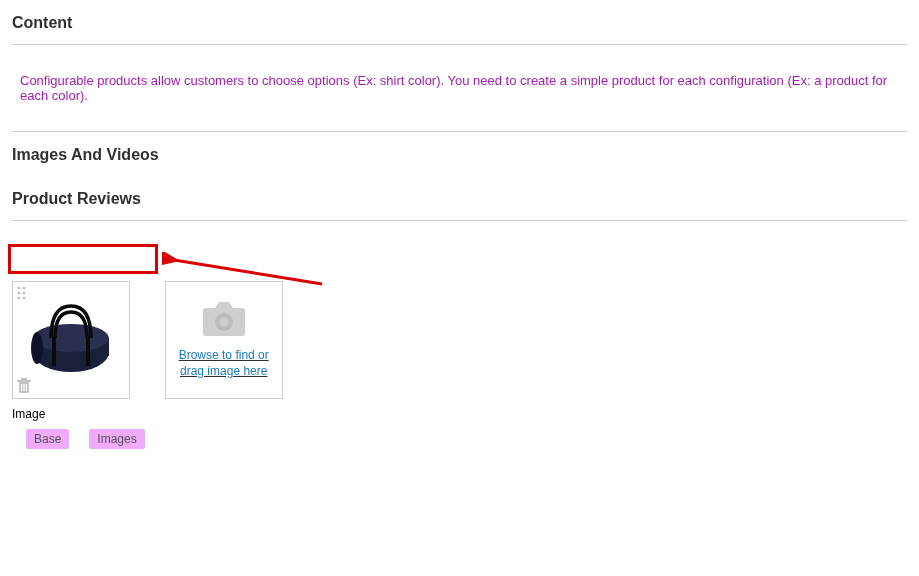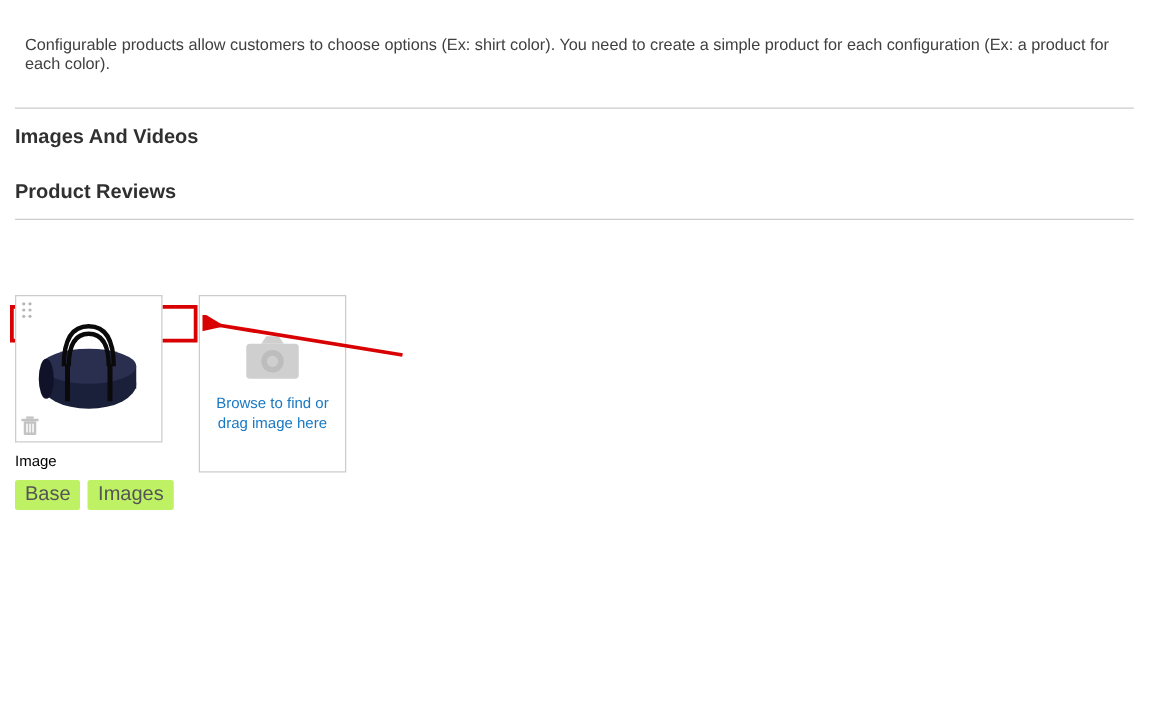--- a/index.html
+++ b/index.html
@@ -16,21 +16,21 @@
     color: #303030;
     padding: 14px 0 12px 0;
     border-bottom: 1px solid #cccccc;
     margin-bottom: 0;
     cursor: pointer;
   }
   .section-body {
     padding: 28px 8px 28px 8px;
     border-bottom: 1px solid #cccccc;
     font-size: 13px;
-    color: #404040;
+    color: #a21caf;
   }
   .gallery {
     display: flex;
     gap: 20px;
     margin-top: 60px;
   }
   .tile {
     width: 118px;
     height: 118px;
     border: 1px solid #cccccc;
@@ -53,29 +53,30 @@
     cursor: pointer;
   }
   .tile .trash svg { display:block; }
   .tile .bag {
     position: absolute;
     top: 14px; left: 10px;
     width: 96px; height: 84px;
   }
   .upload-tile {
     width: 118px;
-    height: 142px;
+    height: 118px;
     border: 1px solid #cccccc;
     background: #ffffff;
     display: flex;
     flex-direction: column;
     align-items: center;
     justify-content: center;
     gap: 10px;
     cursor: pointer;
+    text-decoration: underline;
   }
   .upload-tile .camera {
     width: 46px; height: 38px;
   }
   .upload-tile .upload-text {
     font-size: 12px;
     color: #1979c3;
     text-align: center;
     line-height: 1.3;
     padding: 0 10px;
@@ -86,43 +87,47 @@
     color: #000000;
     line-height: 1.5;
   }
   .tags {
     margin-top: 6px;
     display: flex;
     flex-wrap: wrap;
     gap: 6px;
   }
   .tag {
-    font-size: 16px;
-    background: #bef264;
+    font-size: 12px;
+    background: #f0abfc;
     color: #555;
     padding: 3px 8px;
     border-radius: 2px;
+    margin-left: 14px;
   }
   
   .annot-box {
     position: absolute;
     border: 3px solid #d80000;
     pointer-events: none;
   }
   .annot-arrow-wrap {
     position: absolute;
     pointer-events: none;
   }
   .section-wrap { position: relative; }
 </style>
 </head>
 <body>
 
 <div class="section-wrap">
 
+  <div class="section-header">
+    <span>Content</span>
+  </div>
 
   <div class="section-body">
     <span>Configurable products allow customers to choose options (Ex: shirt color). You need to create a simple product for each configuration (Ex: a product for each color).</span>
   </div>
 
   <div class="section-header" id="iv-header" style="border-bottom:none;">
     <span>Images And Videos</span>
   </div>
 
   <div class="section-header">

